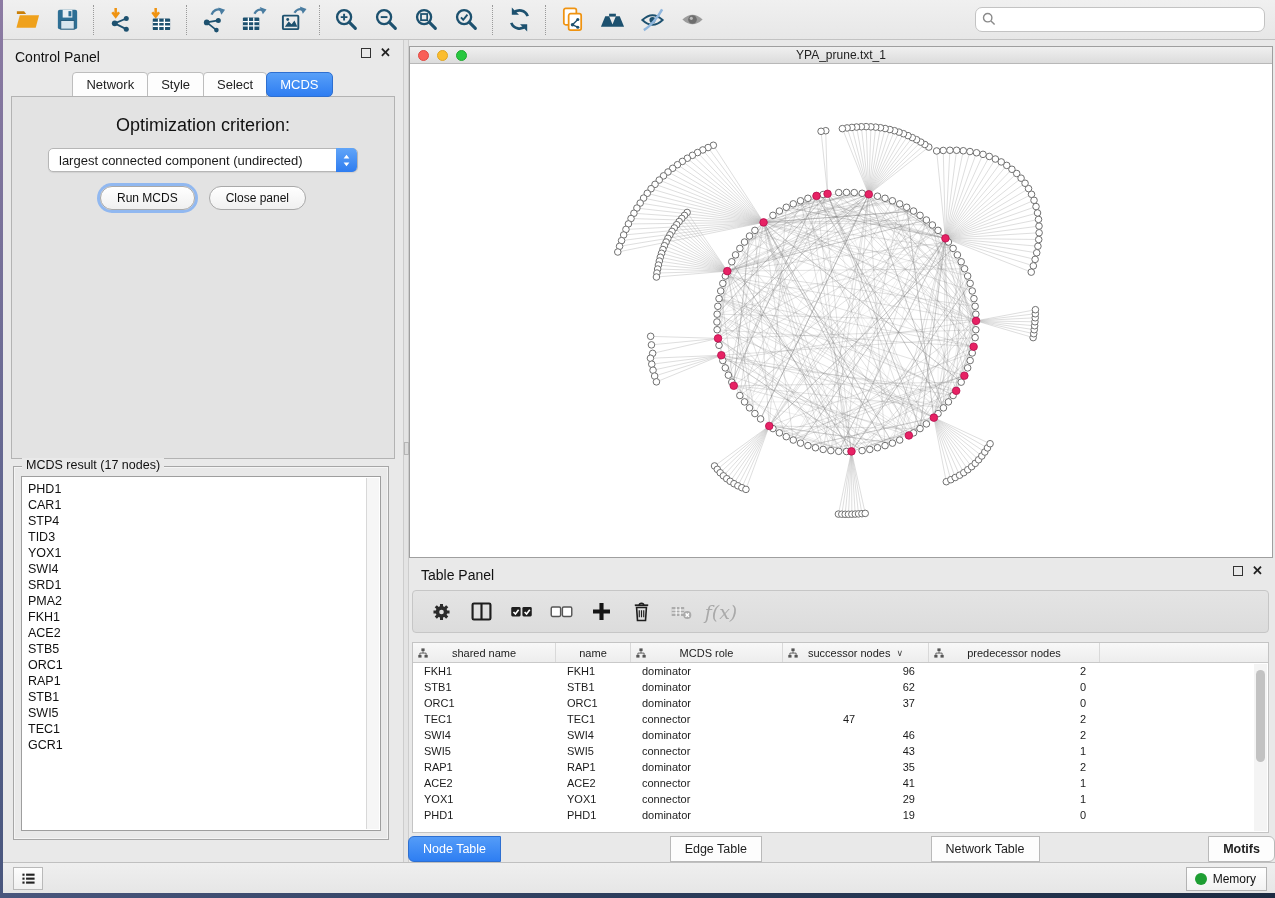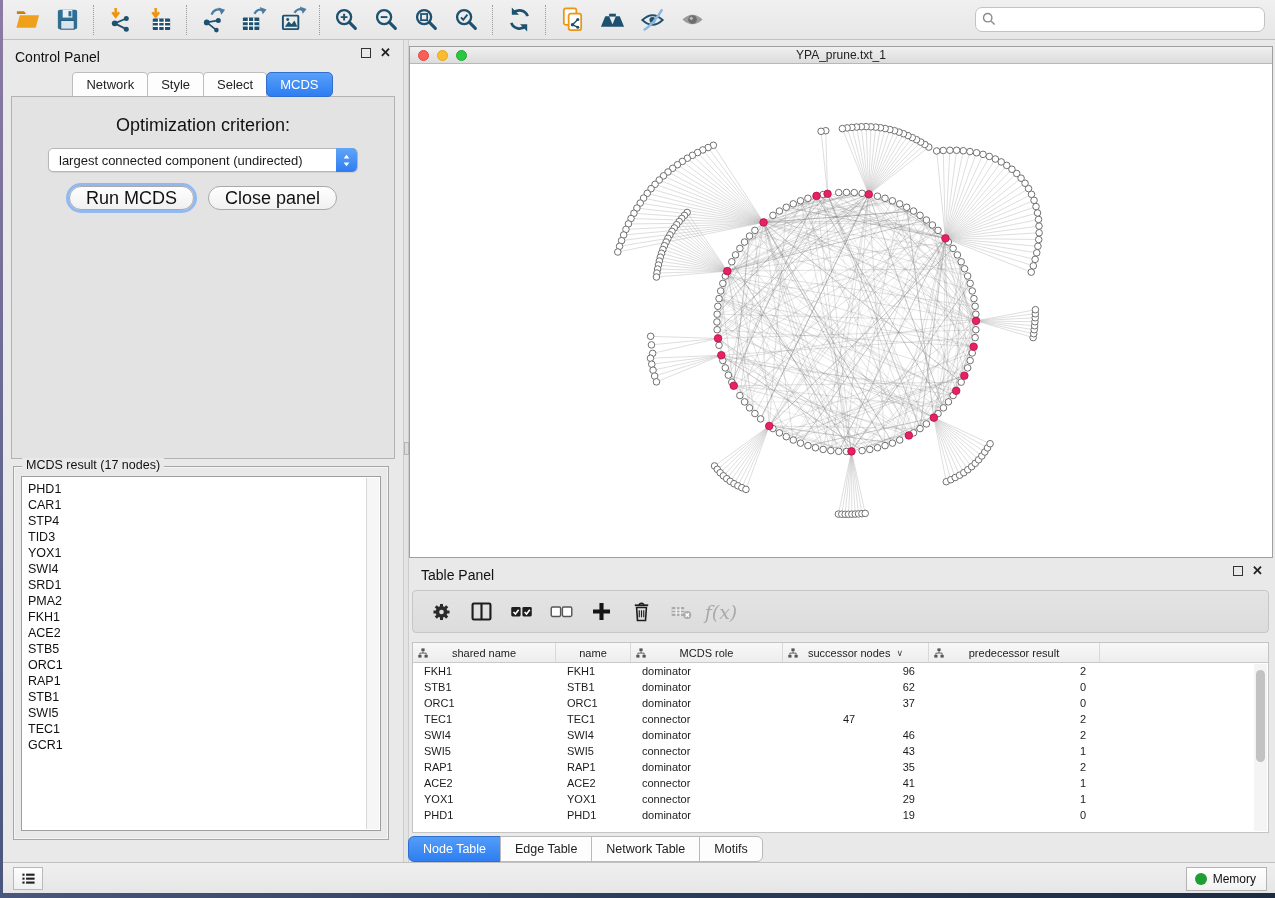--- a/index.html
+++ b/index.html
@@ -41,21 +41,21 @@
     background:#e3e3e3; border:1px solid #b3b3b3; }
   .opt-label { text-align:center; margin-top:18px; font-size:18px; color:#111; }
   .dropdown { position:relative; margin:12px 36px 0 36px; height:24px; background:#fff;
     border:1px solid #b6b6b6; border-radius:5px; display:flex; align-items:center;
     padding-left:10px; font-size:13px; cursor:pointer; box-shadow:0 1px 1px rgba(0,0,0,.08); }
   .dd-stepper { position:absolute; right:0; top:-1px; bottom:-1px; width:21px;
     background:linear-gradient(#61a5f8,#2e7cf0); border-radius:0 5px 5px 0;
     display:flex; align-items:center; justify-content:center; }
   .btn-row { display:flex; justify-content:center; gap:14px; margin-top:14px; }
   .btn { height:24px; padding:0 16px; background:linear-gradient(#ffffff,#f0f0f0);
-    border:1px solid #a9a9a9; border-radius:12px; font-size:18px; color:#111; cursor:pointer;
+    border:1px solid #a9a9a9; border-radius:12px; font-size:12px; color:#111; cursor:pointer;
     font-family:"Liberation Sans",sans-serif; }
   .btn.focus-ring { box-shadow:0 0 0 3px rgba(110,165,245,.7); }
   .result-group { position:absolute; top:426px; left:10px; right:14px; height:374px;
     border:1px solid #a6a6a6; box-shadow:inset 0 0 0 1px #f4f4f4; }
   .group-legend { position:absolute; top:-9px; left:8px; background:#e9e9e9; padding:0 4px;
     font-size:12.5px; color:#111; }
   .result-list { position:absolute; top:9px; left:7px; right:7px; bottom:8px; background:#fff;
     border:1px solid #9e9e9e; overflow:hidden; }
   .result-items { padding:4px 0 0 6px; }
   .result-item { font-size:12.5px; line-height:16px; color:#111; }
@@ -100,25 +100,25 @@
     border-bottom:1px solid #c9c9c9; }
   .dt-hcell { position:relative; display:flex; align-items:center; justify-content:center;
     font-size:11px; color:#222; border-right:1px solid #d9d9d9; cursor:pointer; }
   .dt-hcell .tree { position:absolute; left:5px; top:5px; width:10px; height:10px; }
   .sort-chev { font-size:9px; color:#444; margin-left:6px; }
   .dt-row { display:flex; height:16px; align-items:center; }
   .dt-cell { font-size:11px; color:#1c1c1c; overflow:hidden; white-space:nowrap; }
   .table-scroll { position:absolute; top:21px; right:1px; bottom:1px; width:13px; background:#f4f4f4; }
   .table-thumb { position:absolute; top:6px; left:2px; width:9px; height:92px; background:#c2c2c2;
     border-radius:5px; }
-  .bottom-tabs { position:absolute; top:278px; left:0; right:0; display:flex; justify-content:flex-start; }
+  .bottom-tabs { position:absolute; top:278px; left:0; right:0; display:flex; justify-content:space-between; }
   .bt-tab { padding:5px 14px; font-size:12.5px; background:#fdfdfd; border:1px solid #b9b9b9;
     margin-left:-1px; color:#222; cursor:pointer; }
   .bt-tab:first-child { border-radius:6px 0 0 6px; }
-  .bt-tab:last-child { border-radius:0 6px 6px 0; }
+  .bt-tab:last-child { border-radius:0 6px 6px 0;font-weight:bold; }
   .bt-tab.active { background:linear-gradient(#549cf8,#2e7ef2); border-color:#2e6fd0; color:#fff;
     border-radius:6px 0 0 6px; }
 
   
   .status-bar { position:absolute; left:0; right:0; bottom:0; height:31px;
     background:linear-gradient(#efefef,#e6e6e6); border-top:1px solid #c0c0c0; }
   .menu-btn { position:absolute; left:10px; top:4px; width:30px; height:23px;
     background:linear-gradient(#fdfdfd,#f0f0f0); border:1px solid #b9b9b9; display:flex;
     align-items:center; justify-content:center; cursor:pointer; }
   .menu-btn svg { width:17px; height:17px; }
@@ -1202,21 +1202,21 @@
               <span>successor nodes</span>
               <span class="sort-chev">∨</span>
             </div>
             <div class="dt-hcell" style="width: 171px;">
               <span class="ic tree"><svg viewBox="0 0 10 10">
                   <rect x="3.4" y="0.4" width="3.2" height="2.7" fill="#555"></rect>
                   <rect x="0.3" y="6.9" width="3.2" height="2.7" fill="#555"></rect>
                   <rect x="6.5" y="6.9" width="3.2" height="2.7" fill="#555"></rect>
                   <path d="M5 3.1v2M1.9 6.9V5.1h6.2v1.8" stroke="#555" fill="none" stroke-width="0.9"></path>
                 </svg></span>
-              <span>predecessor result</span>
+              <span>predecessor nodes</span>
             </div>
           </div>
         <div>
             <div class="dt-row">
               <div class="dt-cell" style="width: 143px; text-align: left; padding: 0px 0px 0px 11px;">FKH1</div>
               <div class="dt-cell" style="width: 75px; text-align: left; padding: 0px 0px 0px 11px;">FKH1</div>
               <div class="dt-cell" style="width: 152px; text-align: left; padding: 0px 0px 0px 11px;">dominator</div>
               <div class="dt-cell" style="width: 146px; text-align: right; padding: 0px 14px 0px 0px;">96</div>
               <div class="dt-cell" style="width: 171px; text-align: right; padding: 0px 14px 0px 0px;">2</div>
             </div>

